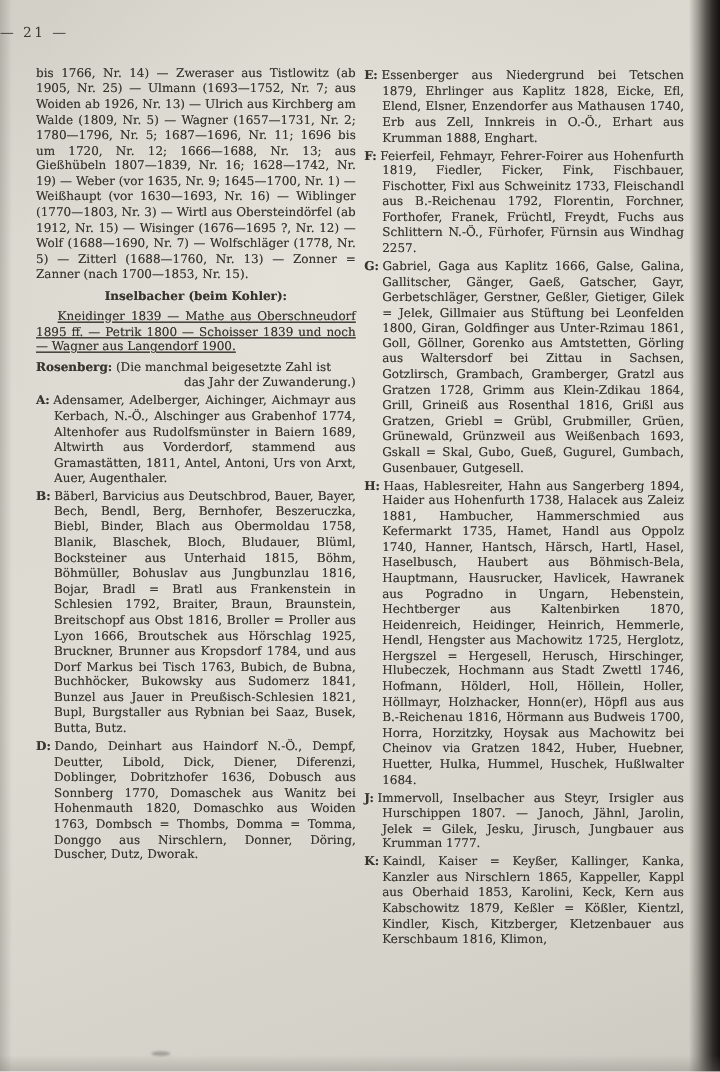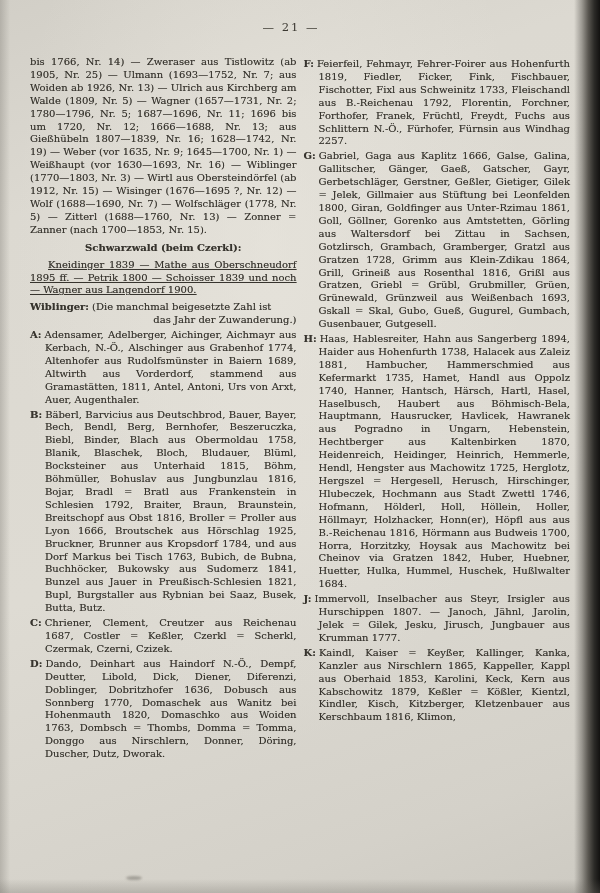--- a/index.html
+++ b/index.html
@@ -26,21 +26,21 @@
   .scan-edge-bottom {
     position: absolute; bottom: 0; left: 0; width: 100%; height: 14px;
     background: linear-gradient(to top, rgba(110,107,100,0.30), rgba(110,107,100,0));
   }
   .scan-smudge {
     position: absolute; left: 126px; top: 876px; width: 16px; height: 4px;
     background: rgba(82,79,72,0.38); border-radius: 50%; filter: blur(1px);
   }
   .pagenum {
     position: absolute; top: 20px; left: 0; width: 582px;
-    text-align: center; font-size: 11.5px; letter-spacing: 2px;
+    font-size: 11.5px; letter-spacing: 2px;
     color: #3b3831;
   }
   .columns {
     position: absolute; top: 56px; left: 30px; width: 546px;
     display: flex; gap: 7px;
   }
   .col {
     width: 266.5px;
     font-size: 10px; line-height: 12.9px;
     text-align: justify;
@@ -65,36 +65,36 @@
 <div class="scan-edge-bottom"></div>
 <div class="scan-smudge"></div>
 
 <div class="pagenum">— 21 —</div>
 
 <div class="columns">
 
   <div class="col">
     <p class="para-continuation">bis 1766, Nr. 14) — Zweraser aus Tistlowitz (ab 1905, Nr. 25) — Ulmann (1693—1752, Nr. 7; aus Woiden ab 1926, Nr. 13) — Ulrich aus Kirchberg am Walde (1809, Nr. 5) — Wagner (1657—1731, Nr. 2; 1780—1796, Nr. 5; 1687—1696, Nr. 11; 1696 bis um 1720, Nr. 12; 1666—1688, Nr. 13; aus Gießhübeln 1807—1839, Nr. 16; 1628—1742, Nr. 19) — Weber (vor 1635, Nr. 9; 1645—1700, Nr. 1) — Weißhaupt (vor 1630—1693, Nr. 16) — Wiblinger (1770—1803, Nr. 3) — Wirtl aus Obersteindörfel (ab 1912, Nr. 15) — Wisinger (1676—1695 ?, Nr. 12) — Wolf (1688—1690, Nr. 7) — Wolfschläger (1778, Nr. 5) — Zitterl (1688—1760, Nr. 13) — Zonner = Zanner (nach 1700—1853, Nr. 15).</p>
 
-    <p class="para-heading">Schwarzwald (beim Czerkl):</p>
+    <p class="para-heading">Inselbacher (beim Kohler):</p>
 
     <p class="para-firstindent">Kneidinger 1839 — Mathe aus Oberschneudorf 1895 ff. — Petrik 1800 — Schoisser 1839 und noch — Wagner aus Langendorf 1900.</p>
 
-    <p class="para-entry"><b class="lbl">Wiblinger:</b><span>(Die manchmal beigesetzte Zahl ist</span><span class="center-line">das Jahr der Zuwanderung.)</span></p>
+    <p class="para-entry"><b class="lbl">Rosenberg:</b><span>(Die manchmal beigesetzte Zahl ist</span><span class="center-line">das Jahr der Zuwanderung.)</span></p>
 
     <p class="para-letter"><b class="lbl">A:</b><span>Adensamer, Adelberger, Aichinger, Aichmayr aus Kerbach, N.-Ö., Alschinger aus Grabenhof 1774, Altenhofer aus Rudolfsmünster in Baiern 1689, Altwirth aus Vorderdorf, stammend aus Gramastätten, 1811, Antel, Antoni, Urs von Arxt, Auer, Augenthaler.</span></p>
 
     <p class="para-letter"><b class="lbl">B:</b><span>Bäberl, Barvicius aus Deutschbrod, Bauer, Bayer, Bech, Bendl, Berg, Bernhofer, Beszeruczka, Biebl, Binder, Blach aus Obermoldau 1758, Blanik, Blaschek, Bloch, Bludauer, Blüml, Bocksteiner aus Unterhaid 1815, Böhm, Böhmüller, Bohuslav aus Jungbunzlau 1816, Bojar, Bradl = Bratl aus Frankenstein in Schlesien 1792, Braiter, Braun, Braunstein, Breitschopf aus Obst 1816, Broller = Proller aus Lyon 1666, Broutschek aus Hörschlag 1925, Bruckner, Brunner aus Kropsdorf 1784, und aus Dorf Markus bei Tisch 1763, Bubich, de Bubna, Buchhöcker, Bukowsky aus Sudomerz 1841, Bunzel aus Jauer in Preußisch-Schlesien 1821, Bupl, Burgstaller aus Rybnian bei Saaz, Busek, Butta, Butz.</span></p>
 
-    <p class="para-letter"><b class="lbl">C:</b><span>Chriener, Clement, Creutzer aus Reichenau 1687, Costler = Keßler, Czerkl = Scherkl, Czermak, Czerni, Czizek.</span></p>
 
     <p class="para-letter"><b class="lbl">D:</b><span>Dando, Deinhart aus Haindorf N.-Ö., Dempf, Deutter, Libold, Dick, Diener, Diferenzi, Doblinger, Dobritzhofer 1636, Dobusch aus Sonnberg 1770, Domaschek aus Wanitz bei Hohenmauth 1820, Domaschko aus Woiden 1763, Dombsch = Thombs, Domma = Tomma, Donggo aus Nirschlern, Donner, Döring, Duscher, Dutz, Dworak.</span></p>
   </div>
 
   <div class="col">
+    <p class="para-letter"><b class="lbl">E:</b><span>Essenberger aus Niedergrund bei Tetschen 1879, Ehrlinger aus Kaplitz 1828, Eicke, Efl, Elend, Elsner, Enzendorfer aus Mathausen 1740, Erb aus Zell, Innkreis in O.-Ö., Erhart aus Krumman 1888, Enghart.</span></p>
 
     <p class="para-letter"><b class="lbl">F:</b><span>Feierfeil, Fehmayr, Fehrer-Foirer aus Hohenfurth 1819, Fiedler, Ficker, Fink, Fischbauer, Fischotter, Fixl aus Schweinitz 1733, Fleischandl aus B.-Reichenau 1792, Florentin, Forchner, Forthofer, Franek, Früchtl, Freydt, Fuchs aus Schlittern N.-Ö., Fürhofer, Fürnsin aus Windhag 2257.</span></p>
 
     <p class="para-letter"><b class="lbl">G:</b><span>Gabriel, Gaga aus Kaplitz 1666, Galse, Galina, Gallitscher, Gänger, Gaeß, Gatscher, Gayr, Gerbetschläger, Gerstner, Geßler, Gietiger, Gilek = Jelek, Gillmaier aus Stüftung bei Leonfelden 1800, Giran, Goldfinger aus Unter-Rzimau 1861, Goll, Göllner, Gorenko aus Amtstetten, Görling aus Waltersdorf bei Zittau in Sachsen, Gotzlirsch, Grambach, Gramberger, Gratzl aus Gratzen 1728, Grimm aus Klein-Zdikau 1864, Grill, Grineiß aus Rosenthal 1816, Grißl aus Gratzen, Griebl = Grübl, Grubmiller, Grüen, Grünewald, Grünzweil aus Weißenbach 1693, Gskall = Skal, Gubo, Gueß, Gugurel, Gumbach, Gusenbauer, Gutgesell.</span></p>
 
     <p class="para-letter"><b class="lbl">H:</b><span>Haas, Hablesreiter, Hahn aus Sangerberg 1894, Haider aus Hohenfurth 1738, Halacek aus Zaleiz 1881, Hambucher, Hammerschmied aus Kefermarkt 1735, Hamet, Handl aus Oppolz 1740, Hanner, Hantsch, Härsch, Hartl, Hasel, Haselbusch, Haubert aus Böhmisch-Bela, Hauptmann, Hausrucker, Havlicek, Hawranek aus Pogradno in Ungarn, Hebenstein, Hechtberger aus Kaltenbirken 1870, Heidenreich, Heidinger, Heinrich, Hemmerle, Hendl, Hengster aus Machowitz 1725, Herglotz, Hergszel = Hergesell, Herusch, Hirschinger, Hlubeczek, Hochmann aus Stadt Zwettl 1746, Hofmann, Hölderl, Holl, Höllein, Holler, Höllmayr, Holzhacker, Honn(er), Höpfl aus aus B.-Reichenau 1816, Hörmann aus Budweis 1700, Horra, Horzitzky, Hoysak aus Machowitz bei Cheinov via Gratzen 1842, Huber, Huebner, Huetter, Hulka, Hummel, Huschek, Hußlwalter 1684.</span></p>
 
     <p class="para-letter"><b class="lbl">J:</b><span>Immervoll, Inselbacher aus Steyr, Irsigler aus Hurschippen 1807. — Janoch, Jähnl, Jarolin, Jelek = Gilek, Jesku, Jirusch, Jungbauer aus Krumman 1777.</span></p>
 
     <p class="para-letter"><b class="lbl">K:</b><span>Kaindl, Kaiser = Keyßer, Kallinger, Kanka, Kanzler aus Nirschlern 1865, Kappeller, Kappl aus Oberhaid 1853, Karolini, Keck, Kern aus Kabschowitz 1879, Keßler = Kößler, Kientzl, Kindler, Kisch, Kitzberger, Kletzenbauer aus Kerschbaum 1816, Klimon,</span></p>

